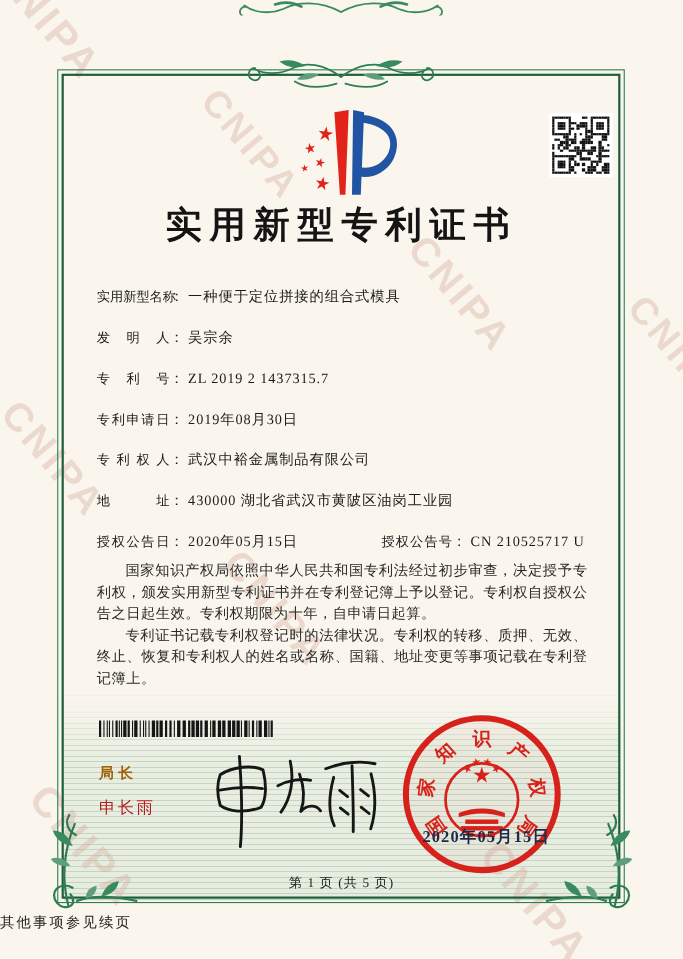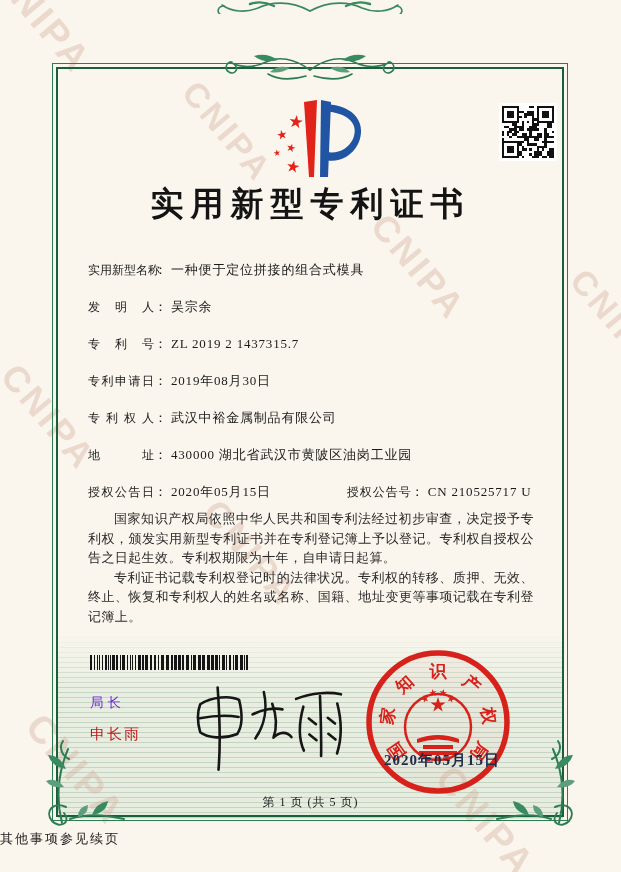--- a/index.html
+++ b/index.html
@@ -38,21 +38,21 @@
   .fvalue{letter-spacing:0.8px;}
   .flabel2{display:inline-block;width:64px;text-align:justify;text-align-last:justify;
           font-size:12px;margin-left:76px;}
   .body-text{left:88px;top:509px;width:446px;font-size:13px;line-height:19.5px;
       letter-spacing:0.4px;color:#2a2a2a;text-align:justify;}
   .body-text p{margin:0;text-indent:2em;}
 
   .barcode{left:90px;top:655px;width:166px;height:15px;display:flex;align-items:stretch;}
   .barcode div{background:#151515;}
 
-  .post-label{left:90px;top:694px;font-size:13.5px;letter-spacing:4px;color:#6d28d9;}
+  .post-label{left:90px;top:694px;font-size:13.5px;letter-spacing:4px;color:#a16207;font-weight:bold;}
   .post-name{left:90px;top:725px;font-size:15px;letter-spacing:2px;color:#b91c1c;text-align:center;}
 
   .seal-date{left:384px;top:751px;font-size:15px;letter-spacing:1px;color:#1c2b4a;
       font-weight:700;z-index:6;}
   .page-num{left:0;right:0;top:794px;text-align:center;font-size:12px;letter-spacing:1px;}
   .cont-note{left:0;right:0;top:830px;text-align:left;font-size:13px;letter-spacing:2px;color:#222;}
 
   .qr{position:absolute;left:499px;top:103px;width:58px;height:58px;background:#fff;
       padding:3px;box-sizing:border-box;z-index:4;}
   .qr-grid{display:grid;grid-template-columns:repeat(21,1fr);grid-template-rows:repeat(21,1fr);

